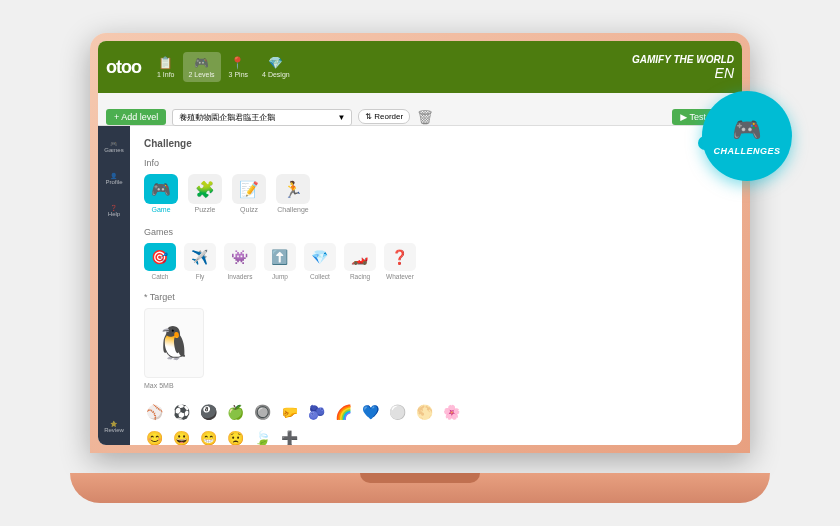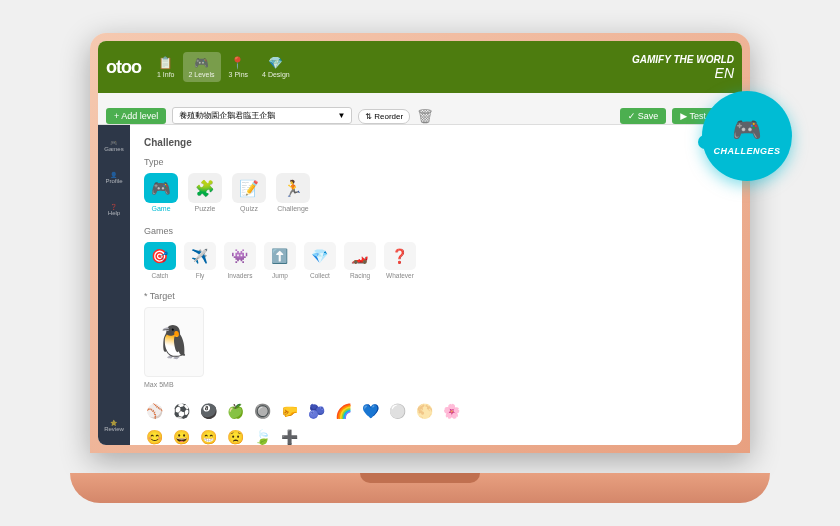--- a/index.html
+++ b/index.html
@@ -126,22 +126,22 @@
       display: flex;
       height: calc(100% - 52px - 32px);
     }
 
     
     .toolbar {
       background: #f5f5f5;
       border-bottom: 1px solid #ddd;
       height: 32px;
       display: flex;
-      align-items: flex-end;
-      padding: 0 8px;
+      align-items: flex-start;
+      padding: 16px 8px;
       gap: 6px;
     }
 
     .btn-add-level {
       background: #4caf50;
       color: white;
       border: none;
       border-radius: 3px;
       padding: 3px 8px;
       font-size: 9px;
@@ -522,21 +522,21 @@
           </div>
 
           <div class="main-content">
 
             <div class="section-header">
               <span class="section-title">Challenge</span>
               <div class="toggle-switch"></div>
             </div>
 
             <div>
-              <div class="field-label">Type</div>
+              <div class="field-label">Info</div>
               <div class="type-icons">
                 <div class="type-icon-item">
                   <div class="icon-box selected">🎮</div>
                   <span class="icon-label selected">Game</span>
                 </div>
                 <div class="type-icon-item">
                   <div class="icon-box unselected">🧩</div>
                   <span class="icon-label">Puzzle</span>
                 </div>
                 <div class="type-icon-item">

